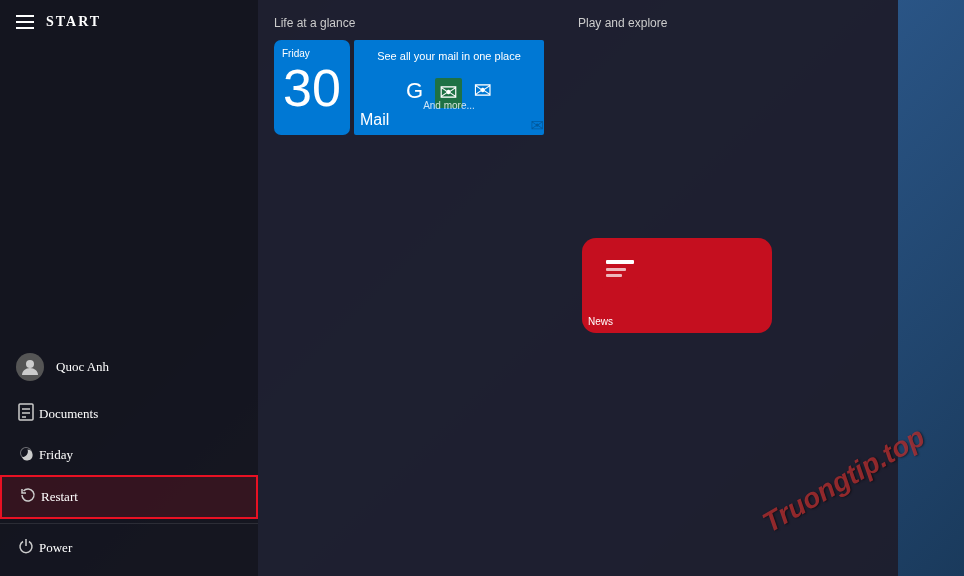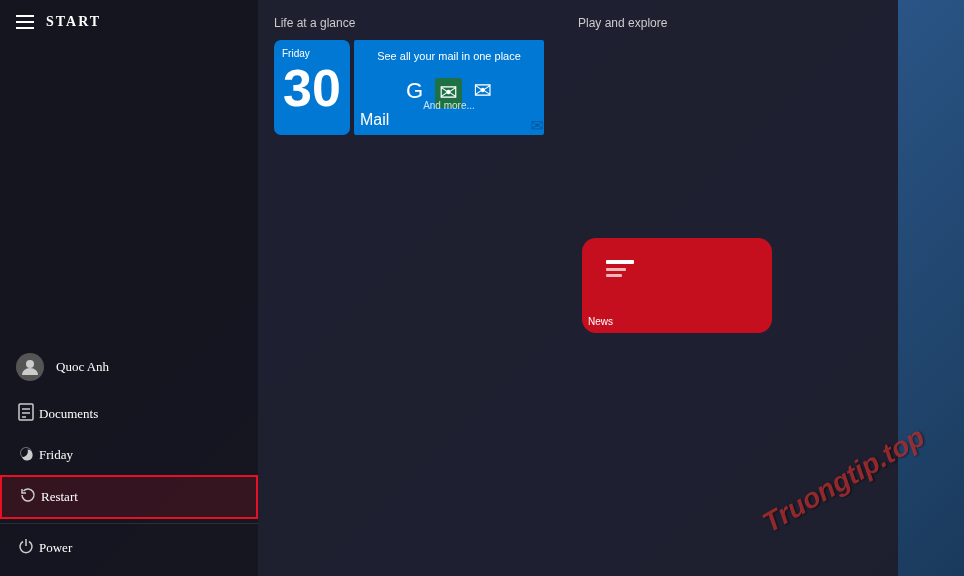--- a/index.html
+++ b/index.html
@@ -163,21 +163,21 @@
     .calendar-day-name {
       color: white;
       font-size: 10px;
       position: absolute;
       top: 8px;
       left: 8px;
     }
     .calendar-date {
       color: white;
       font-size: 52px;
-      font-weight: 700;
+      font-weight: 400;
       line-height: 1;
     }
 
     
     .tile-mail-inner {
       width: 190px;
       height: 95px;
       background: #0078d4;
       display: flex;
       flex-direction: column;

